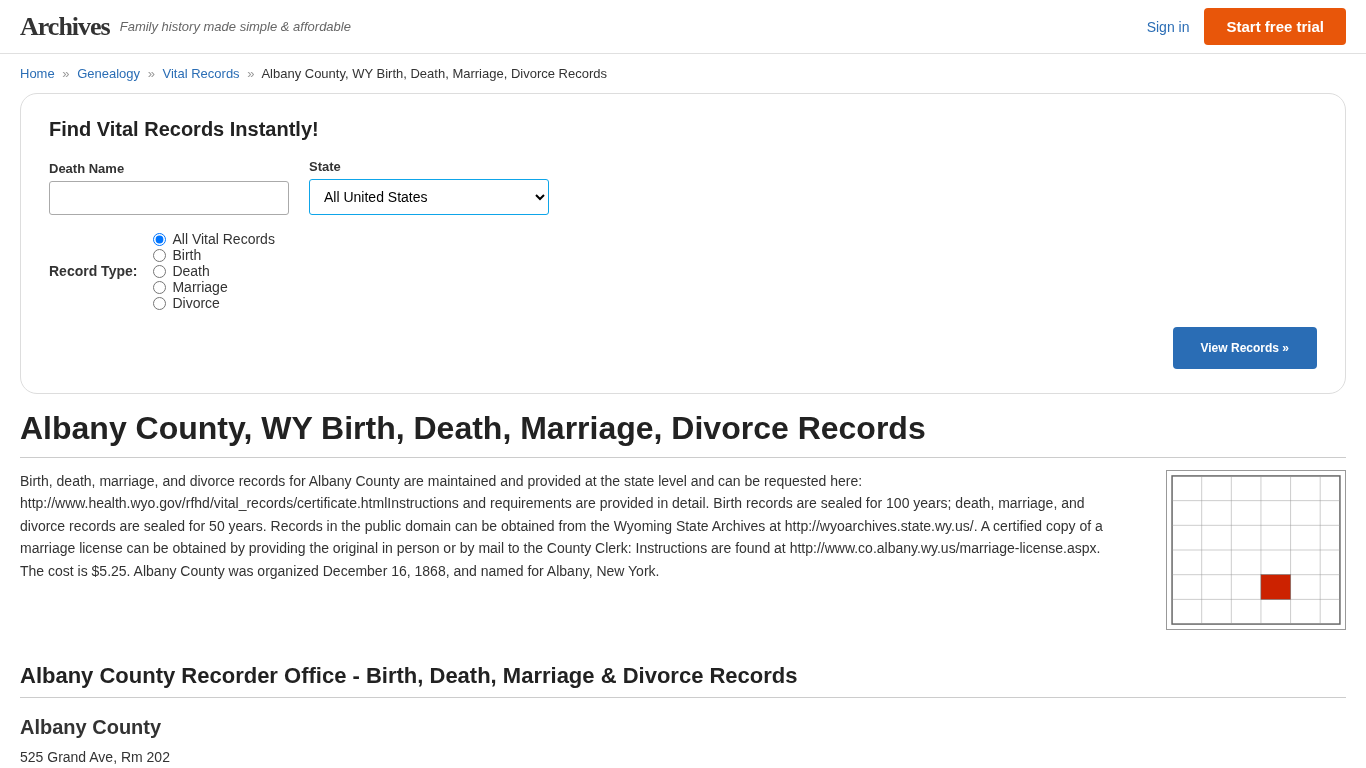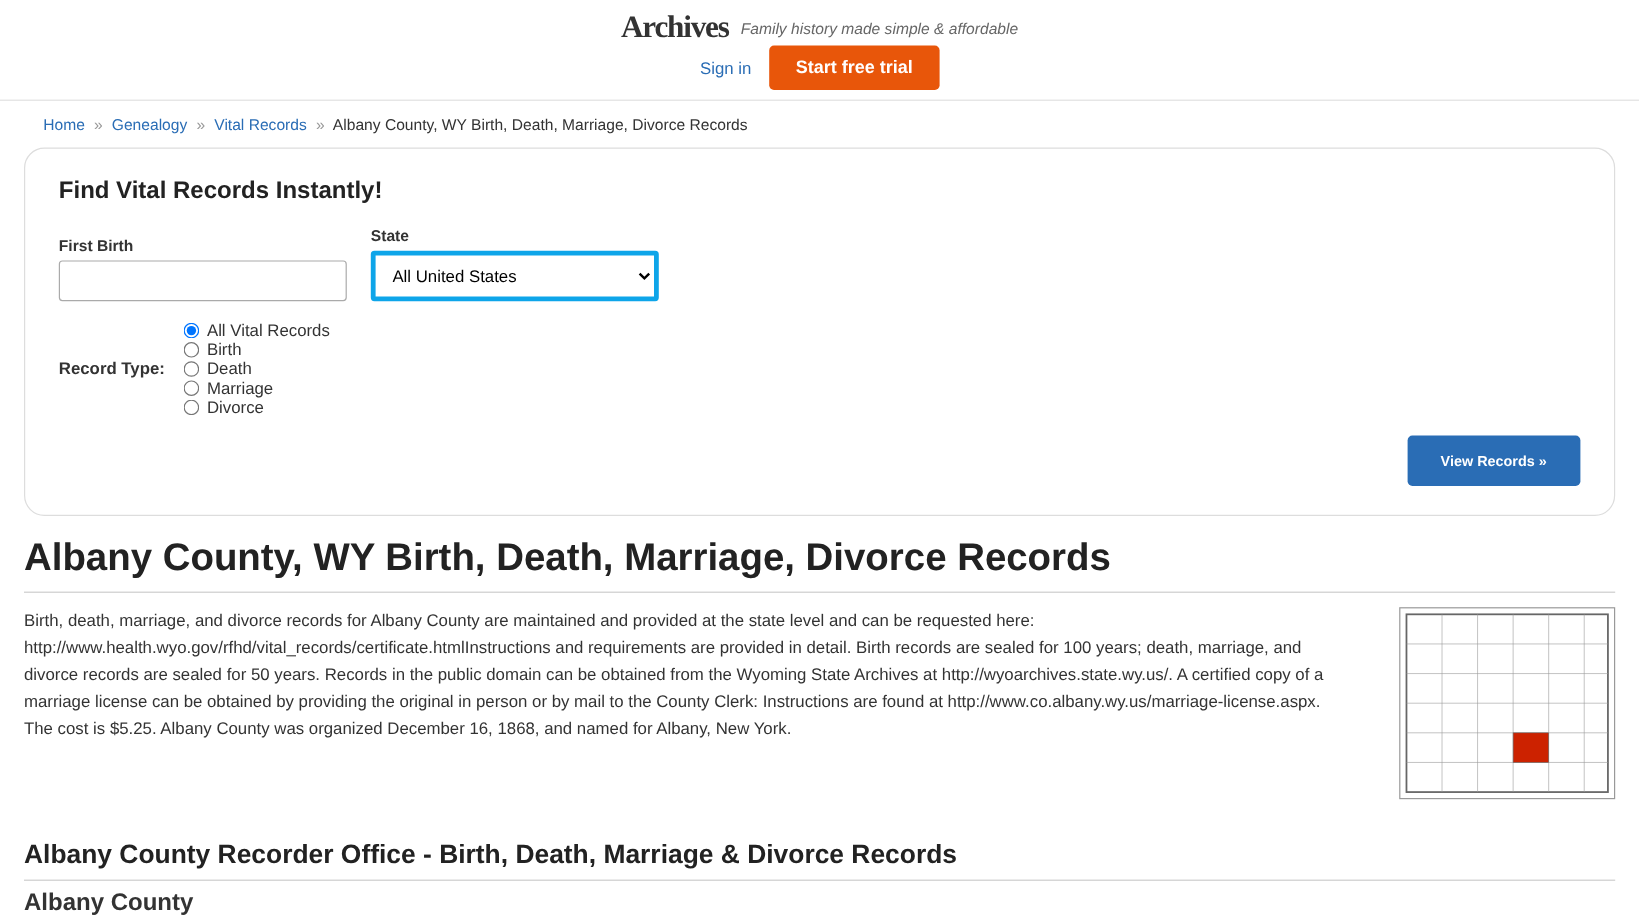--- a/index.html
+++ b/index.html
@@ -6,21 +6,20 @@
     body { font-family: Arial, Helvetica, sans-serif; font-size: 14px; color: #333; background: #fff; }
 
     
     .header {
       display: flex;
       align-items: center;
       justify-content: space-between;
       padding: 8px 20px;
       border-bottom: 1px solid #e0e0e0;
       background: #fff;
-      flex-direction: column;
     }
     .header-left {
       display: flex;
       align-items: center;
       gap: 10px;
     }
     .logo-archives {
       font-size: 26px;
       font-weight: bold;
       color: #333;
@@ -48,21 +47,21 @@
       border: none;
       padding: 10px 22px;
       border-radius: 4px;
       font-size: 15px;
       font-weight: bold;
       cursor: pointer;
     }
 
     
     .breadcrumb {
-      padding: 12px 36px;
+      padding: 12px 20px;
       font-size: 13px;
       color: #333;
     }
     .breadcrumb a {
       color: #2a6db5;
       text-decoration: none;
     }
     .breadcrumb .sep {
       margin: 0 4px;
       color: #999;
@@ -106,21 +105,21 @@
       color: #555;
     }
     .field-group input[type="text"] {
       border: 1px solid #aaa;
       border-radius: 3px;
       padding: 8px 10px;
       font-size: 14px;
       width: 240px;
     }
     .field-group select {
-      border: 4px solid #0ea5e9;
+      border: 1px solid #0ea5e9;
       border-radius: 3px;
       padding: 8px 10px;
       font-size: 14px;
       width: 240px;
       background: #fff;
     }
     .record-type-row {
       display: flex;
       align-items: center;
       gap: 16px;
@@ -185,21 +184,21 @@
     .wy-map {
       width: 180px;
       height: 160px;
       border: 1px solid #999;
     }
 
     .recorder-section h3 {
       font-size: 22px;
       font-weight: bold;
       color: #222;
-      margin-bottom: 0;
+      margin-bottom: 11px;
       border-bottom: 1px solid #ccc;
       padding-bottom: 8px;
     }
     .office-info {
       font-size: 14px;
       line-height: 1.8;
     }
     .office-info .office-name {
       font-weight: bold;
       font-size: 20px;
@@ -226,21 +225,21 @@
   <span class="sep">»</span>
   <a href="#">Vital Records</a>
   <span class="sep">»</span>
   <span class="current">Albany County, WY Birth, Death, Marriage, Divorce Records</span>
 </div>
 
 <div class="search-box">
   <h2>Find Vital Records Instantly!</h2>
   <div class="search-fields">
     <div class="field-group">
-      <label>First Birth</label>
+      <label>Death Name</label>
       <input type="text" style="">
     </div>
     <div class="field-group">
       <label>State</label>
       <select id="state-select"><option value="All United States">All United States</option><option value="Alabama">Alabama</option><option value="Alaska">Alaska</option><option value="Arizona">Arizona</option><option value="Arkansas">Arkansas</option><option value="California">California</option><option value="Colorado">Colorado</option><option value="Connecticut">Connecticut</option><option value="Delaware">Delaware</option><option value="Florida">Florida</option><option value="Georgia">Georgia</option><option value="Hawaii">Hawaii</option><option value="Idaho">Idaho</option><option value="Illinois">Illinois</option><option value="Indiana">Indiana</option><option value="Iowa">Iowa</option><option value="Kansas">Kansas</option><option value="Kentucky">Kentucky</option><option value="Louisiana">Louisiana</option><option value="Maine">Maine</option><option value="Maryland">Maryland</option><option value="Massachusetts">Massachusetts</option><option value="Michigan">Michigan</option><option value="Minnesota">Minnesota</option><option value="Mississippi">Mississippi</option><option value="Missouri">Missouri</option><option value="Montana">Montana</option><option value="Nebraska">Nebraska</option><option value="Nevada">Nevada</option><option value="New Hampshire">New Hampshire</option><option value="New Jersey">New Jersey</option><option value="New Mexico">New Mexico</option><option value="New York">New York</option><option value="North Carolina">North Carolina</option><option value="North Dakota">North Dakota</option><option value="Ohio">Ohio</option><option value="Oklahoma">Oklahoma</option><option value="Oregon">Oregon</option><option value="Pennsylvania">Pennsylvania</option><option value="Rhode Island">Rhode Island</option><option value="South Carolina">South Carolina</option><option value="South Dakota">South Dakota</option><option value="Tennessee">Tennessee</option><option value="Texas">Texas</option><option value="Utah">Utah</option><option value="Vermont">Vermont</option><option value="Virginia">Virginia</option><option value="Washington">Washington</option><option value="West Virginia">West Virginia</option><option value="Wisconsin">Wisconsin</option><option value="Wyoming">Wyoming</option></select>
     </div>
   </div>
   <div class="record-type-row">
     <span class="record-type-label">Record Type:</span>
     <span id="record-types-container">

